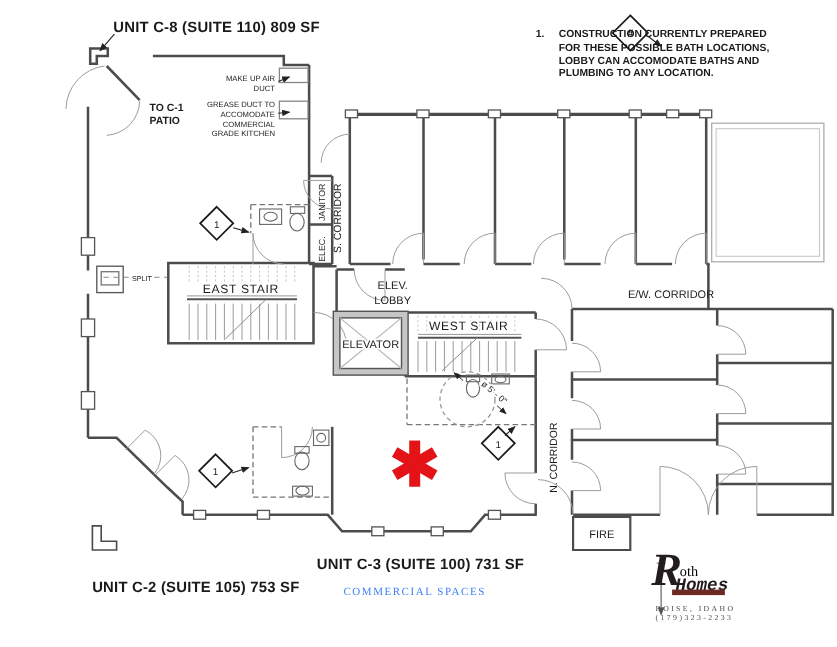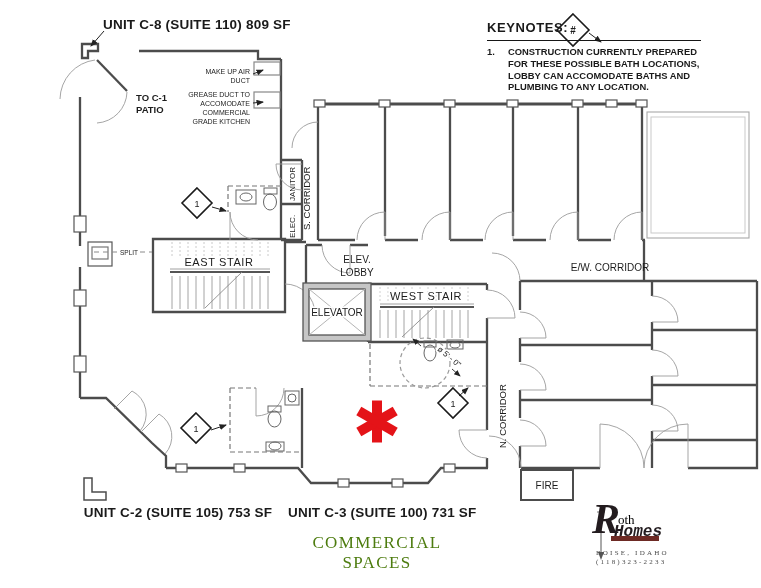--- a/index.html
+++ b/index.html
@@ -3,21 +3,21 @@
 <meta charset="utf-8">
 <style>
   html,body{margin:0;padding:0;background:#ffffff;}
   body{width:761px;height:588px;position:relative;overflow:hidden;
        font-family:"Liberation Sans",sans-serif;color:#1a1a1a;}
   .abs{position:absolute;}
   svg{position:absolute;left:0;top:0;}
   svg text{font-family:"Liberation Sans",sans-serif;fill:#1c1c1c;}
   .halo{paint-order:stroke;stroke:#ffffff;stroke-width:3px;stroke-linejoin:round;}
   .unit-title{font-size:13.5px;font-weight:700;letter-spacing:.2px;white-space:nowrap;}
-  .sheet-title{font-family:"Liberation Serif",serif;font-size:17px;letter-spacing:1.4px;color:#4d7c0f;}
+  .sheet-title{font-family:"Liberation Serif",serif;font-size:10px;letter-spacing:1.4px;color:#3b82f6;}
   .kn-wrap{left:487px;top:20px;width:214px;}
   .kn-head{font-size:13px;font-weight:600;letter-spacing:.6px;border-bottom:1.6px solid #161616;
            padding-bottom:5px;}
   .kn-item{display:flex;margin-top:5px;font-size:9.4px;font-weight:700;line-height:1.25;}
   .kn-num{width:21px;flex:none;}
   .logo-r{font-family:"Liberation Serif",serif;font-style:italic;font-weight:700;font-size:42px;
           color:#231c1f;line-height:1;}
   .logo-oth{font-family:"Liberation Serif",serif;font-weight:400;font-size:13px;color:#000000;}
   .logo-homes{font-family:Liberation Mono, monospace;font-style:italic;font-weight:700;font-size:16px;color:#231c1f;}
   .logo-bar{height:5px;width:48px;}
@@ -231,31 +231,30 @@
     <text x="197" y="207" font-size="9" text-anchor="middle">1</text>
     <text x="196" y="432" font-size="9" text-anchor="middle">1</text>
     <text x="453" y="407" font-size="9" text-anchor="middle">1</text>
     <text x="573" y="34" font-size="10" font-weight="bold" text-anchor="middle">#</text>
   </g>
 </svg>
 
 <div class="abs unit-title" style="left:103px;top:17px;">UNIT C-8 (SUITE 110) 809 SF</div>
 
 <div class="abs kn-wrap">
-  <div class="kn-head">KEYNOTES:</div>
   <div class="kn-item">
     <span class="kn-num">1.</span>
     <span>CONSTRUCTION CURRENTLY PREPARED FOR THESE POSSIBLE BATH LOCATIONS, LOBBY CAN ACCOMODATE BATHS AND PLUMBING TO ANY LOCATION.</span>
   </div>
 </div>
 
-<div class="abs unit-title" style="left:58px;top:505px;width:240px;text-align:center;">UNIT C-2 (SUITE 105) 753 SF</div>
+<div class="abs unit-title" style="left:58px;top:526px;width:240px;text-align:center;">UNIT C-2 (SUITE 105) 753 SF</div>
 <div class="abs unit-title" style="left:288px;top:505px;width:180px;text-align:left;">UNIT C-3 (SUITE 100) 731 SF</div>
 <div class="abs sheet-title" style="left:292px;top:533px;width:170px;text-align:center;">COMMERCIAL SPACES</div>
 
 <div class="abs" style="left:592px;top:498px;width:110px;">
   <span class="abs logo-r" style="left:0;top:0;">R</span>
   <span class="abs logo-oth" style="left:26px;top:14px;">oth</span>
   <span class="abs logo-homes" style="left:22px;top:25px;">Homes</span>
   <div class="abs logo-bar" style="left: 19px; top: 38px; background: rgb(109, 42, 36);"></div>
   <div class="abs logo-sub" style="left:4px;top:51px;">BOISE, IDAHO</div>
-  <div class="abs logo-sub" style="left:4px;top:60px;">(118)323-2233</div>
+  <div class="abs logo-sub" style="left:4px;top:60px;">(179)323-2233</div>
 </div>
 
 </body></html>

